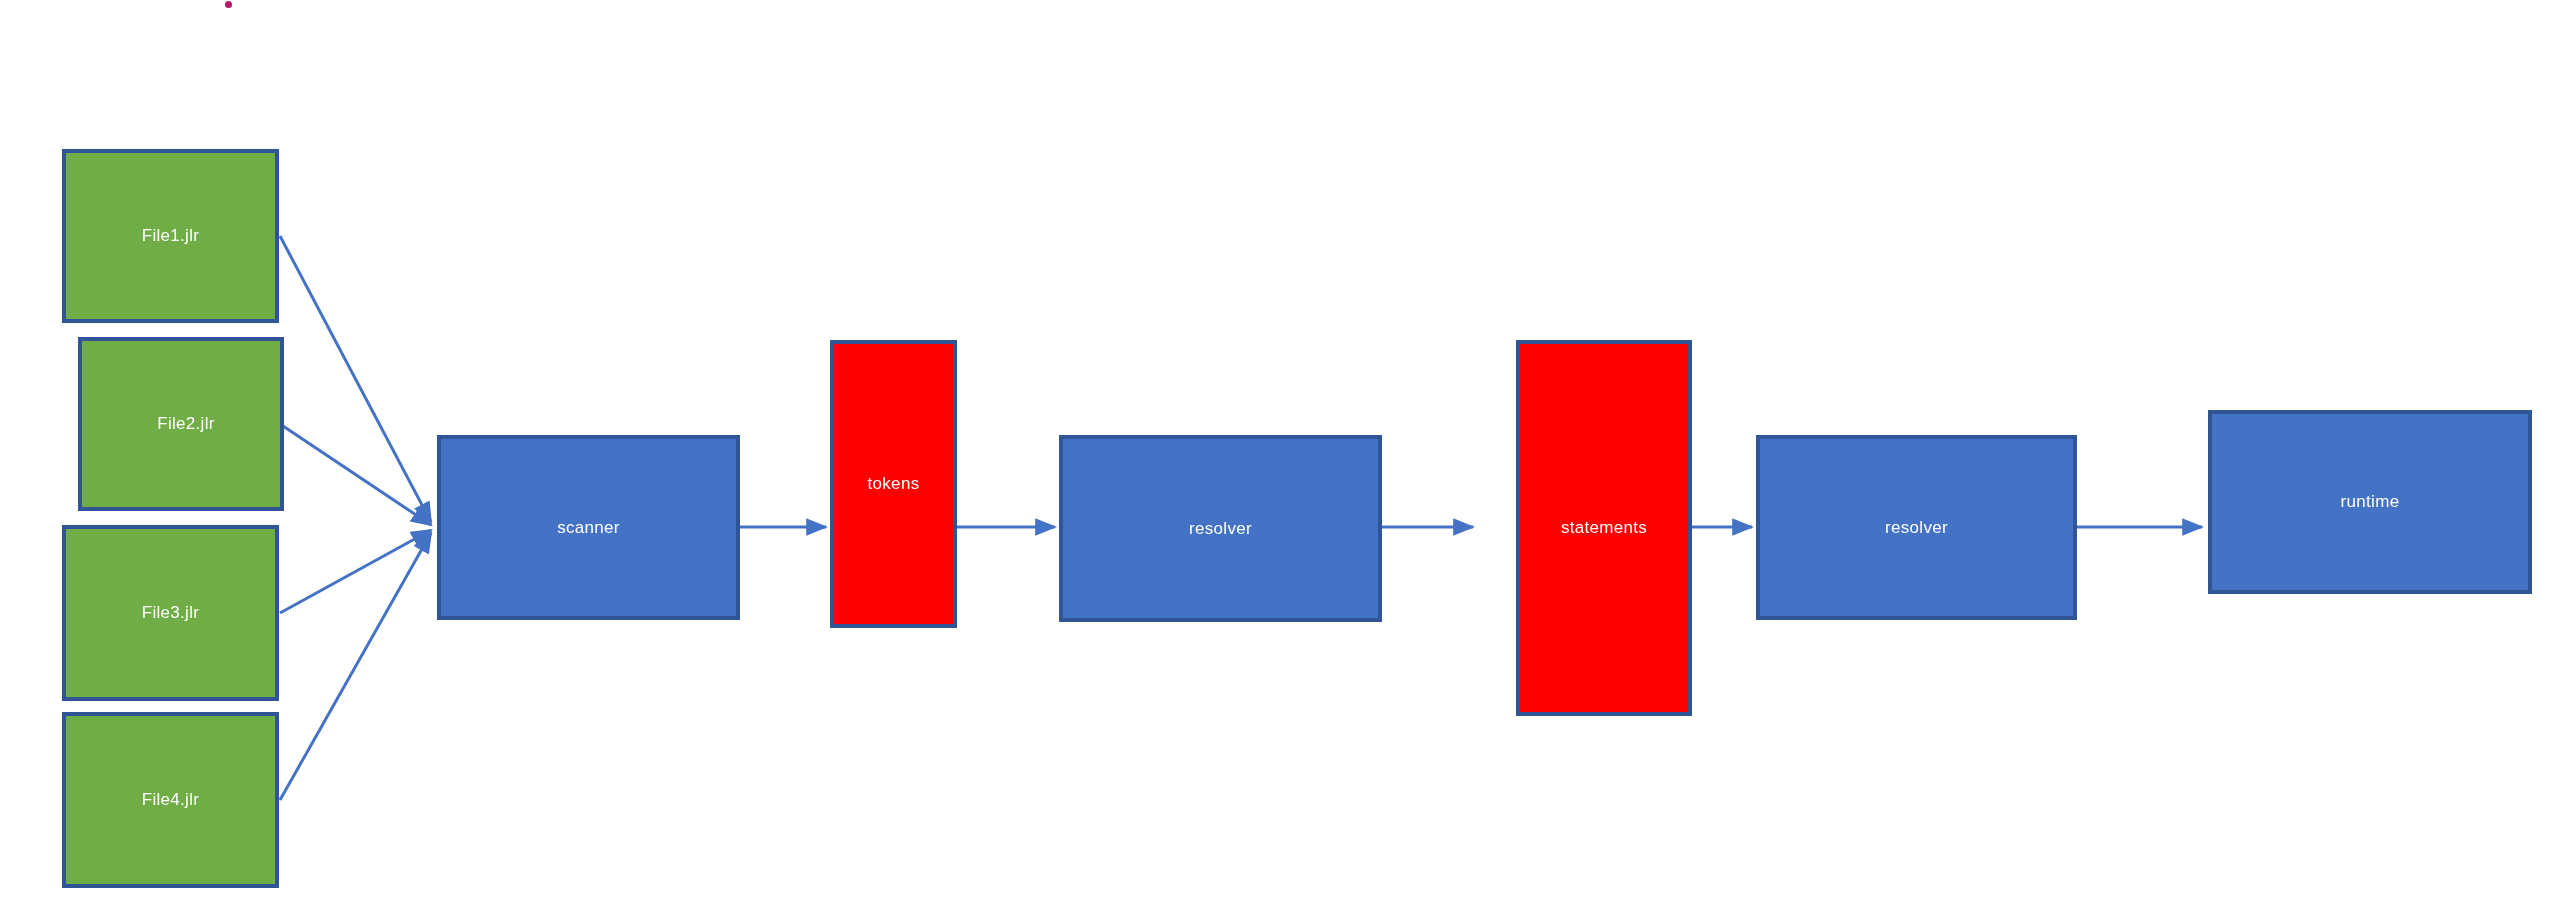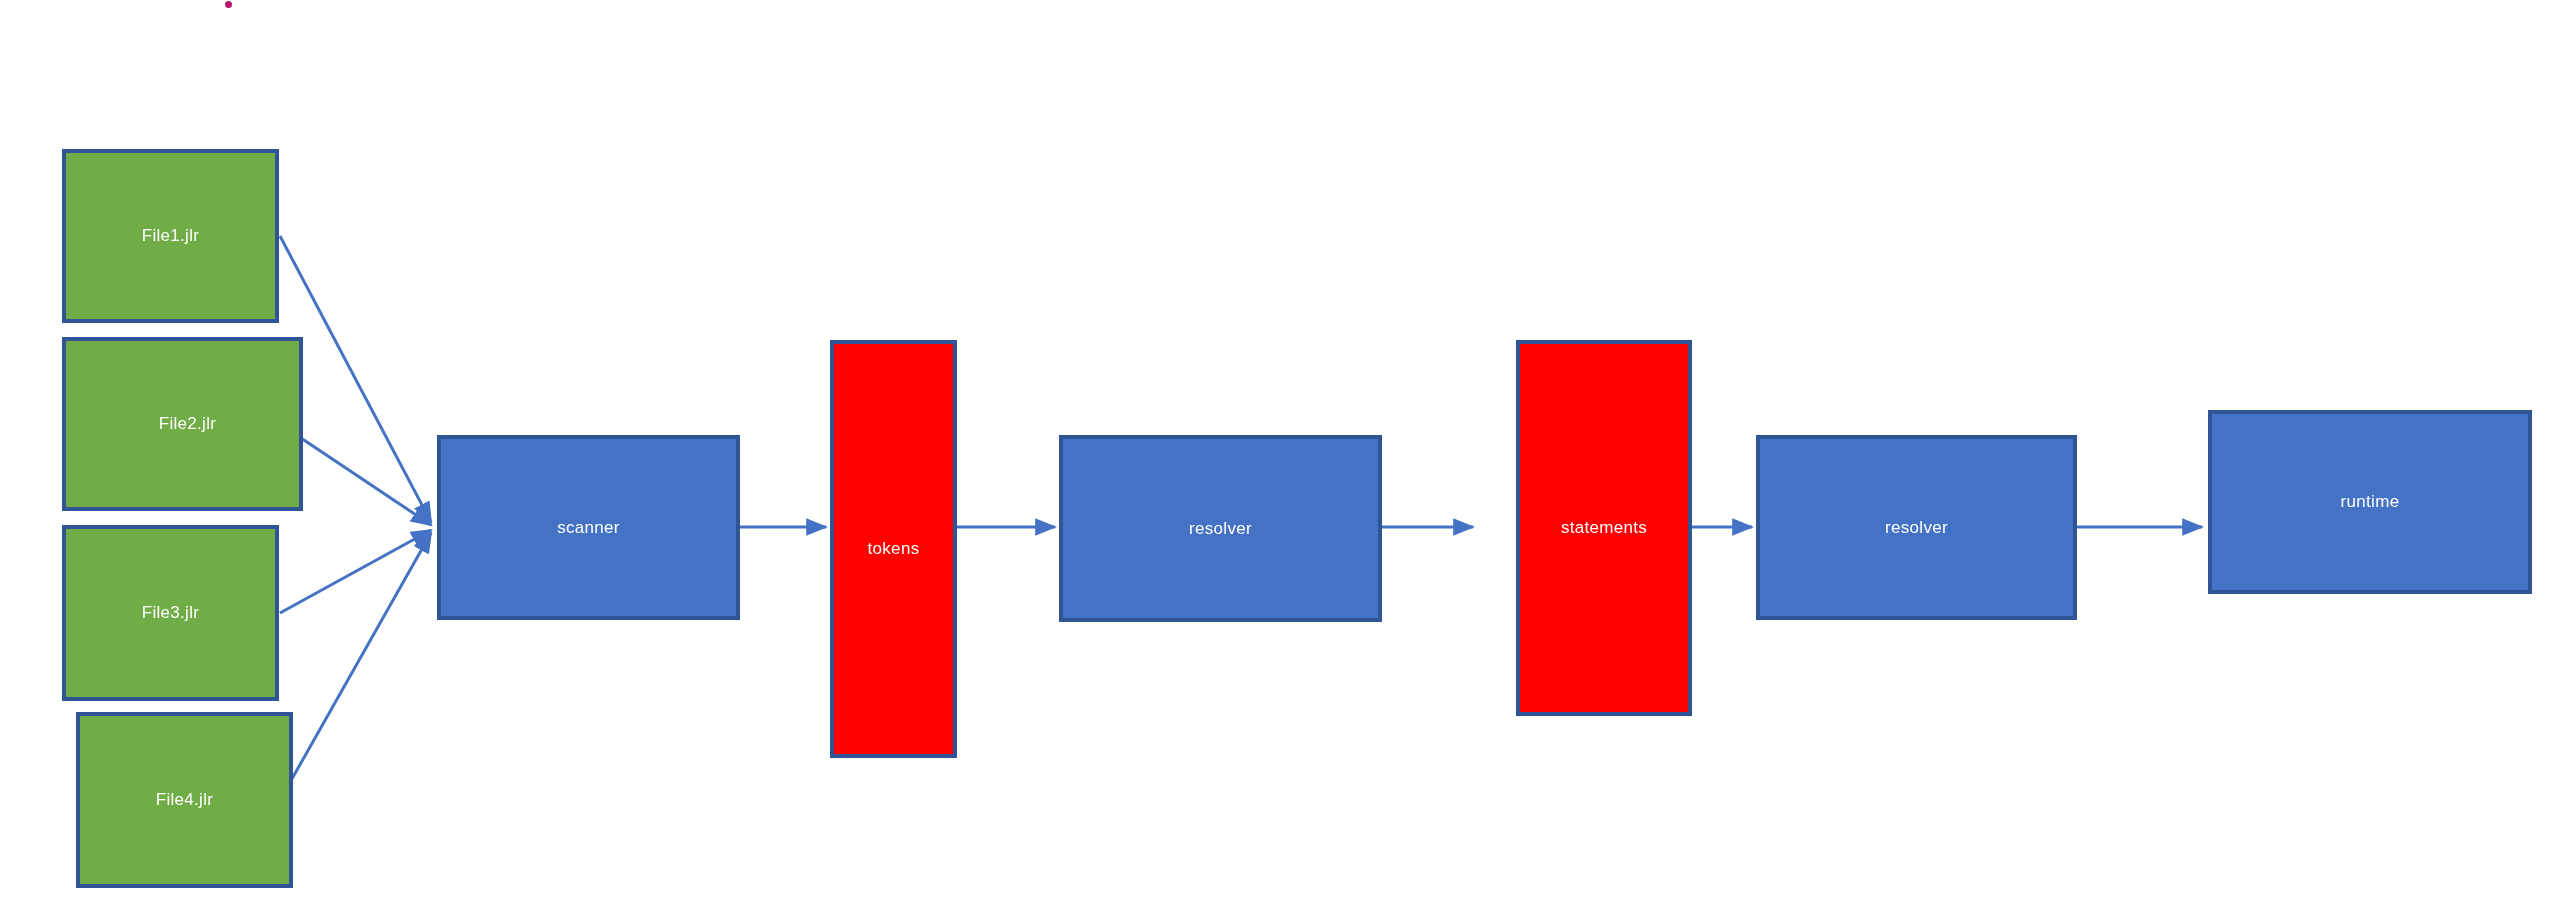--- a/index.html
+++ b/index.html
@@ -33,27 +33,27 @@
     color: #ffffff;
     font-size: 17px;
     letter-spacing: 0.3px;
   }
   .node-green { background: #70AD47; }
   .node-blue  { background: #4472C4; align-items: center; }
   .node-red   { background: #FF0000; }
 
   
   .n-file1 { left: 62px;  top: 149px; width: 217px; height: 174px; }
-  .n-file2 { left: 62px;  top: 337px; width: 241px; height: 174px; padding-left: 10px; }
+  .n-file2 { left: 78px;  top: 337px; width: 206px; height: 174px; padding-left: 10px; }
   .n-file3 { left: 62px;  top: 525px; width: 217px; height: 176px; }
-  .n-file4 { left: 62px;  top: 712px; width: 217px; height: 176px; margin-left: 14px; }
+  .n-file4 { left: 62px;  top: 712px; width: 217px; height: 176px; }
 
   
   .n-scanner    { left: 437px;  top: 435px; width: 303px; height: 185px; }
-  .n-tokens     { left: 830px;  top: 340px; width: 127px; height: 418px; }
+  .n-tokens     { left: 830px;  top: 340px; width: 127px; height: 288px; }
   .n-resolver1  { left: 1059px; top: 435px; width: 323px; height: 187px; }
   .n-statements { left: 1516px; top: 340px; width: 176px; height: 376px; }
   .n-resolver2  { left: 1756px; top: 435px; width: 321px; height: 185px; }
   .n-runtime    { left: 2208px; top: 410px; width: 324px; height: 184px; }
 
   .stray-dot {
     position: absolute;
     left: 225px;
     top: 1px;
     width: 7px;

